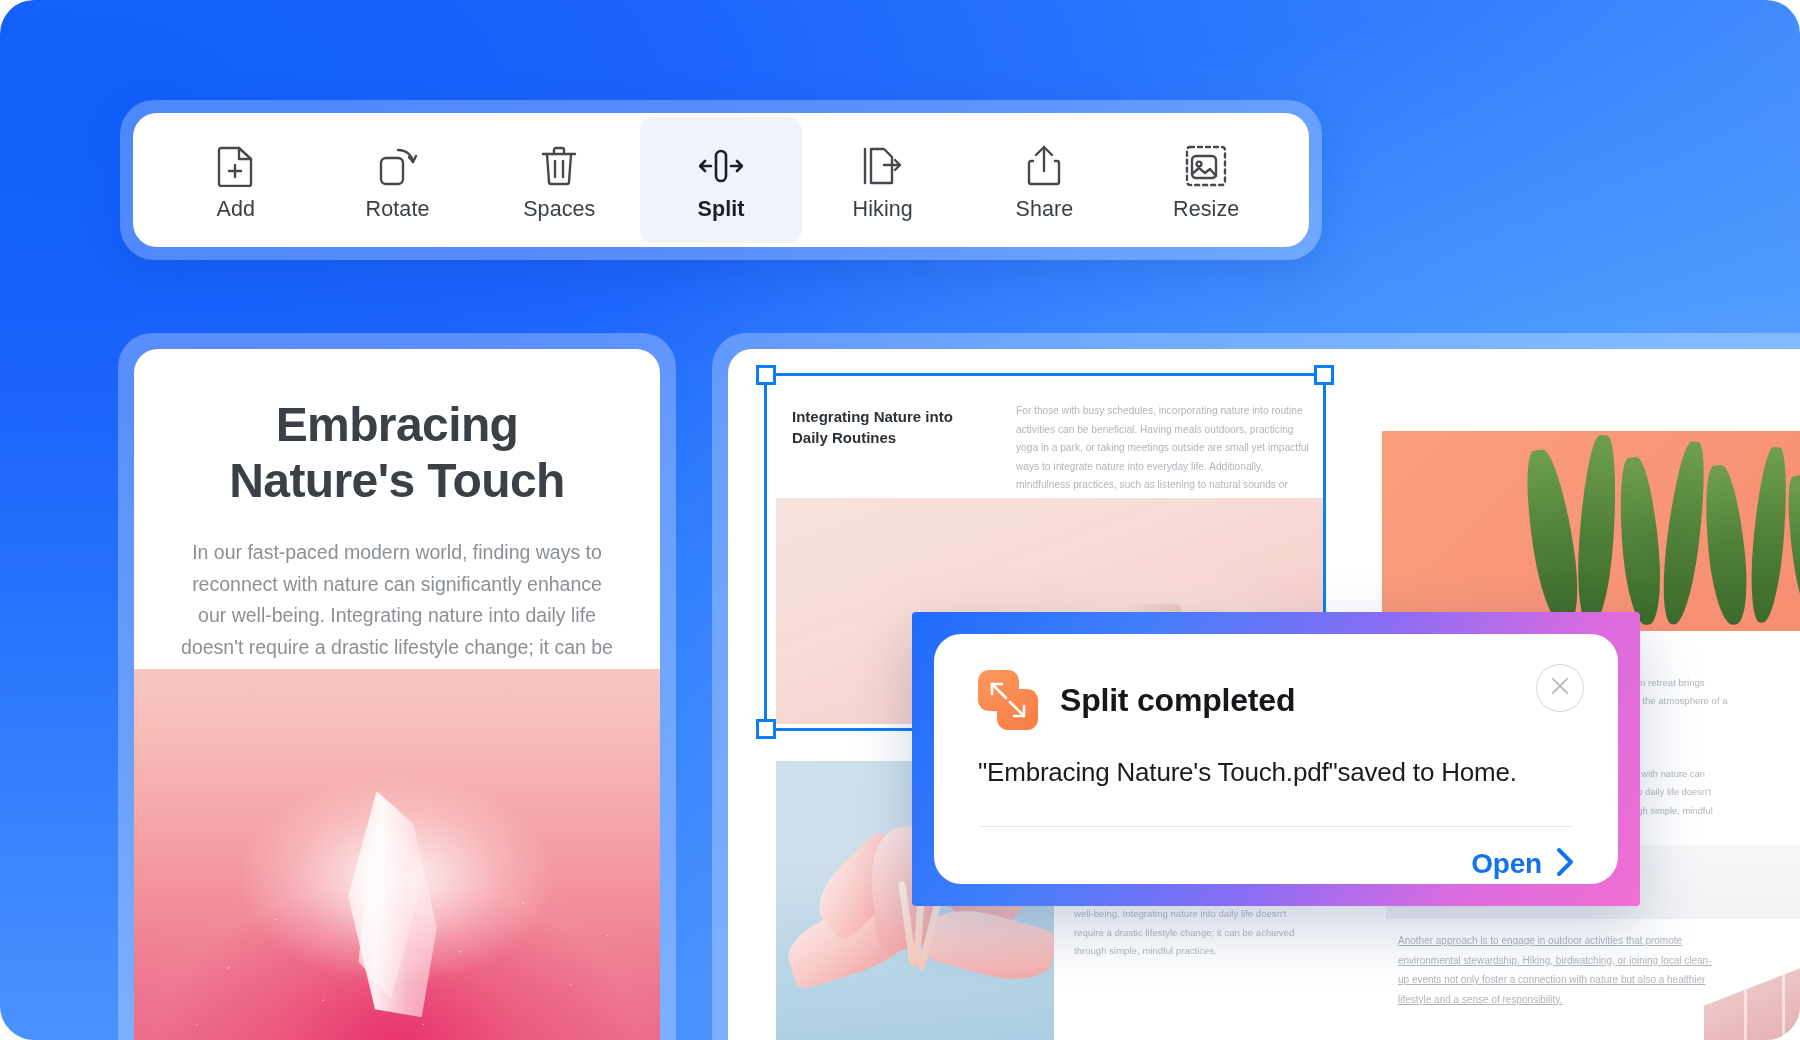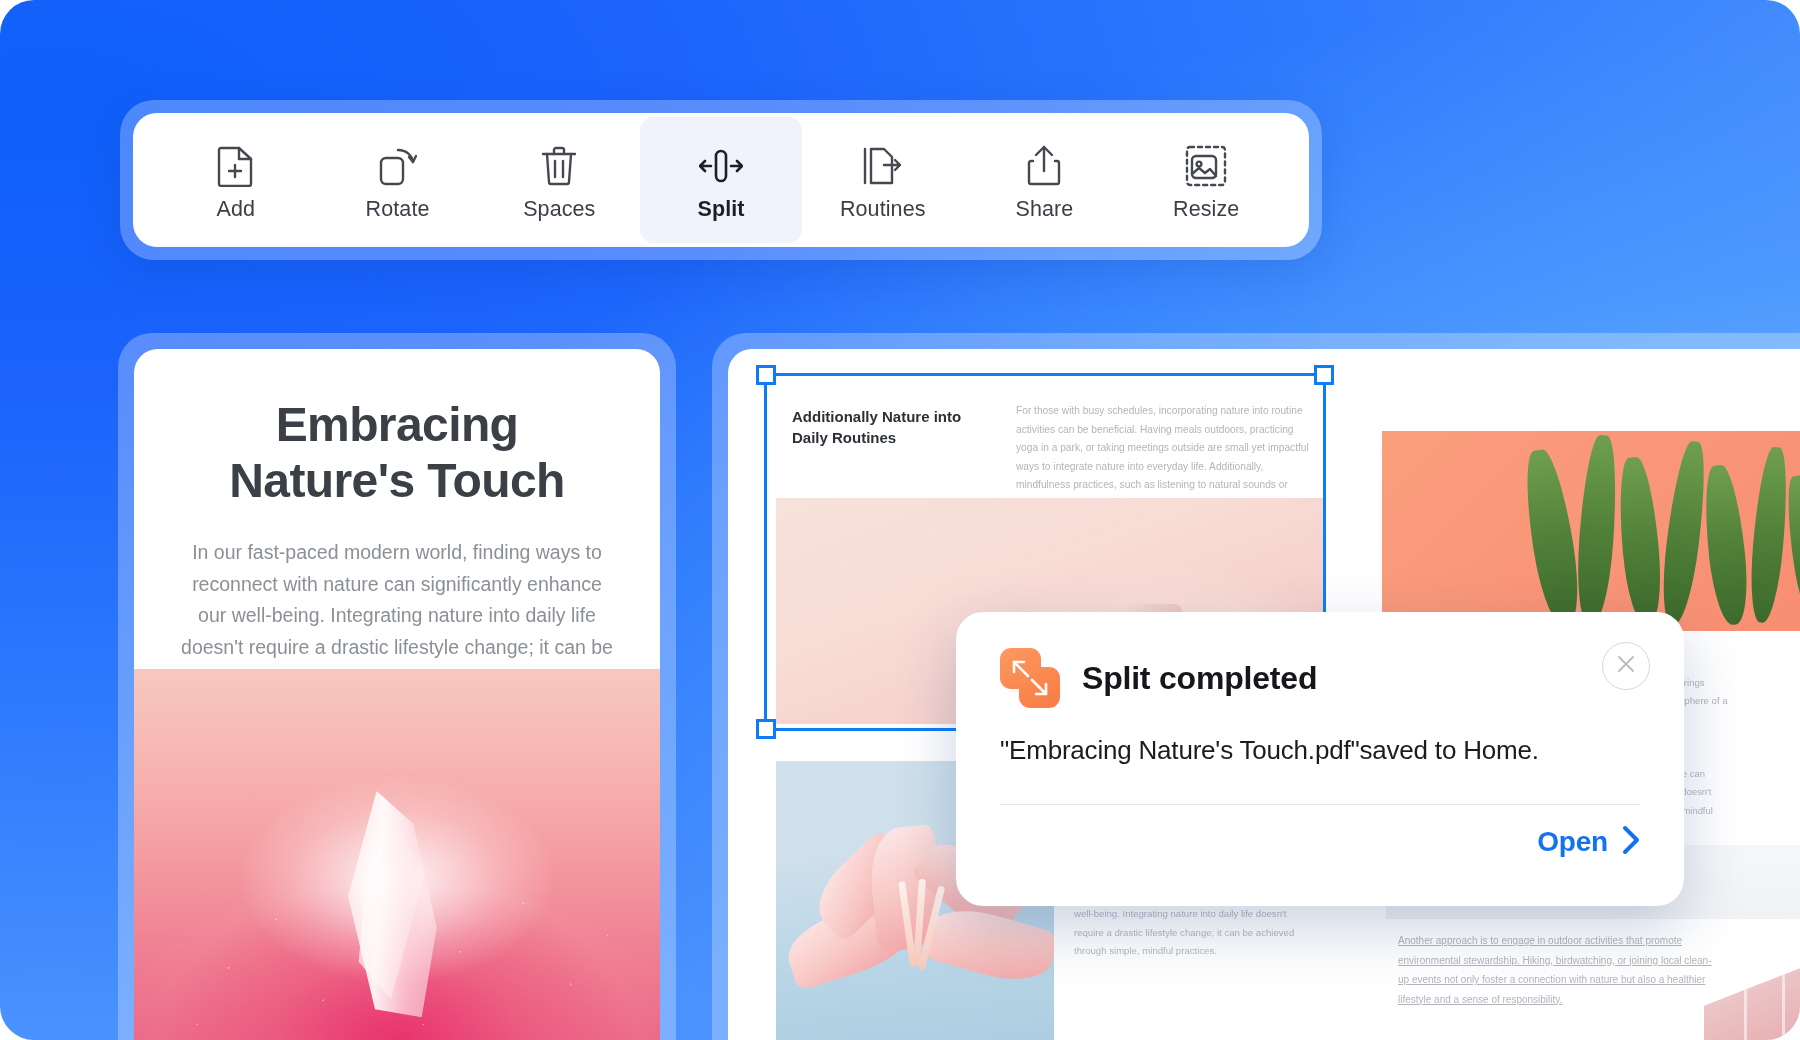--- a/index.html
+++ b/index.html
@@ -321,24 +321,24 @@
   }
   .pg4 .roof .rib {
     position: absolute; top: 0; bottom: 0;
     width: 3px;
     background: rgba(255,255,255,0.55);
   }
 
   
   .toast-wrap {
     position: absolute;
-    left: 956px; top: 612px;
+    left: 912px; top: 612px;
     width: 728px; height: 294px;
-    border-radius: 30px;
-    padding: 0;
+    border-radius: 4px;
+    padding: 22px;
     background: linear-gradient(118deg, #1f6bfb 0%, #3f7efb 26%, #8b6df4 55%, #d96be0 78%, #f06fd2 100%);
     box-shadow: 0 22px 60px rgba(20,50,120,0.22);
   }
   .toast {
     position: relative;
     width: 100%; height: 100%;
     background: #ffffff;
     border-radius: 27px;
     padding: 36px 44px 0 44px;
   }
@@ -437,21 +437,21 @@
       </div>
 
       <div class="tool">
         <span class="glyph">
           <svg width="42" height="40" viewBox="0 0 42 40" fill="none" stroke="#45494f" stroke-width="2.4" stroke-linejoin="round" stroke-linecap="round">
             <path d="M3 3v34"></path>
             <path d="M9 3h13l8 8v26H9z"></path>
             <path d="M22 19h16M33 14l5 5-5 5"></path>
           </svg>
         </span>
-        <span class="lbl">Routines</span>
+        <span class="lbl">Hiking</span>
       </div>
 
       <div class="tool">
         <span class="glyph">
           <svg width="36" height="42" viewBox="0 0 36 42" fill="none" stroke="#45494f" stroke-width="2.4" stroke-linejoin="round" stroke-linecap="round">
             <path d="M18 2v24"></path>
             <path d="M10 10l8-8 8 8"></path>
             <path d="M7 16H5a2 2 0 0 0-2 2v19a2 2 0 0 0 2 2h26a2 2 0 0 0 2-2V18a2 2 0 0 0-2-2h-2"></path>
           </svg>
         </span>
@@ -483,21 +483,21 @@
         <div class="shard"></div>
         <div class="shard2"></div>
       </div>
     </div>
   </div>
 
   <div class="right-shell">
     <div class="right-card">
 
       <div class="pg1">
-        <div class="pg-head">Additionally Nature into Daily Routines</div>
+        <div class="pg-head">Integrating Nature into Daily Routines</div>
         <div class="pg-para">For those with busy schedules, incorporating nature into routine activities can be beneficial. Having meals outdoors, practicing yoga in a park, or taking meetings outside are small yet impactful ways to integrate nature into everyday life. Additionally, mindfulness practices, such as listening to natural sounds or meditating in a garden, can deepen our connection to the natural world.</div>
         <div class="pg-photo">
           <div class="vase-neck"></div>
           <div class="vase-big"></div>
           <div class="vase-sm-neck"></div>
           <div class="vase-sm"></div>
         </div>
       </div>
 
       <div class="sel-frame">

